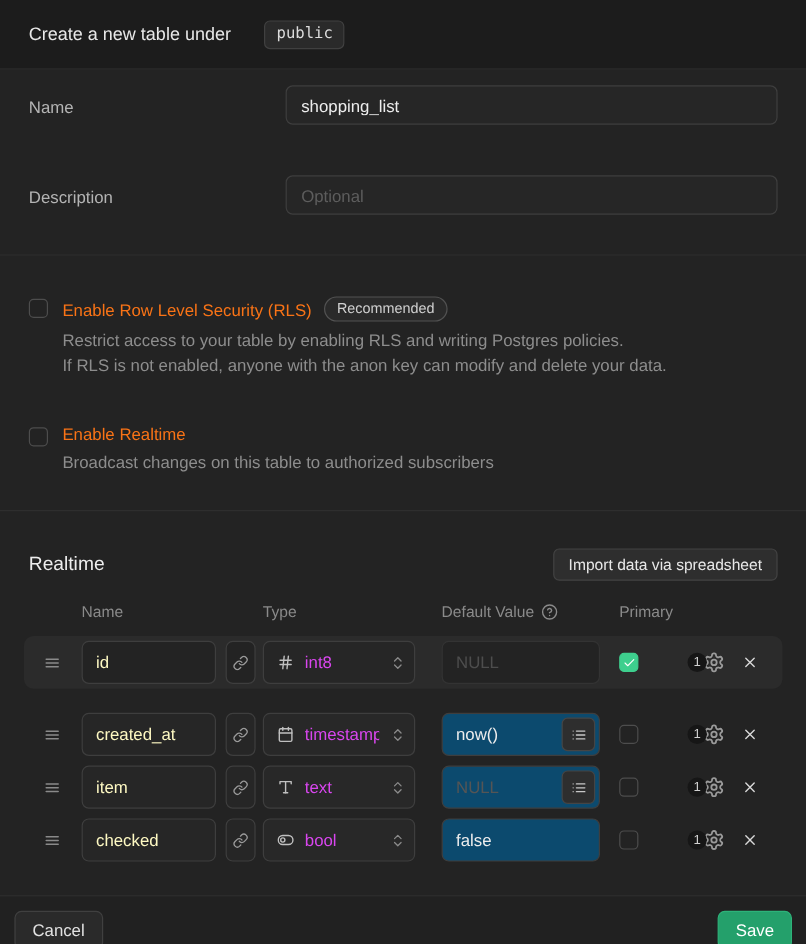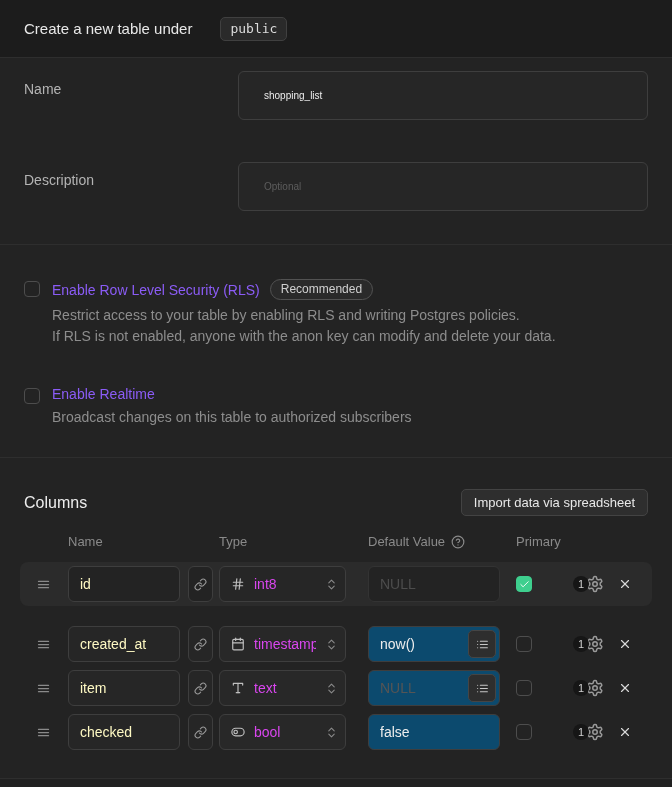--- a/index.html
+++ b/index.html
@@ -21,40 +21,40 @@
     font-family:"DejaVu Sans Mono", monospace; font-size:13px; color:#dcdcdc;
     background:#2a2a2a; border:1px solid #404040; border-radius:5px; padding:3px 9px 4px;
   }
 
   
   .form-sec { padding:13px 24px 33px; border-bottom:1px solid #2e2e2e; }
   .form-row { display:flex; }
   .form-row + .form-row { margin-top:42px; }
   .form-label { flex:0 0 214px; padding-top:10px; font-size:14px; color:#b4b4b4; }
   .txt-input {
-    flex:1; height:49px; background:#262626; border:1px solid #3e3e3e; border-radius:6px;
-    color:#ededed; font-size:10px; padding:0 25px; outline:none;
+    flex:1; height:33px; background:#262626; border:1px solid #3e3e3e; border-radius:6px;
+    color:#ededed; font-size:14px; padding:0 12px; outline:none;
     font-family:"Liberation Sans", sans-serif;
   }
   .txt-input::placeholder { color:#5d5d5d; }
 
   
   .toggles-sec { padding:34px 24px 29px; border-bottom:1px solid #2e2e2e; }
   .toggle-row { display:flex; gap:12px; }
   .toggle-row + .toggle-row { margin-top:39px; }
   .cbx {
     width:16px; height:16px; flex:0 0 auto; margin-top:2px; border:1px solid #4d4d4d;
     border-radius:4px; background:transparent; cursor:pointer;
     display:flex; align-items:center; justify-content:center;
   }
   .cbx svg { display:none; width:11px; height:11px; stroke:#fff; }
   .cbx[data-checked="true"] { background:#3ECF8E; border-color:#3ECF8E; }
   .cbx[data-checked="true"] svg { display:block; }
   .toggle-head { display:flex; align-items:center; gap:10px; }
-  .toggle-label { font-size:14px; color:#8b5cf6; }
+  .toggle-label { font-size:14px; color:#f97316; }
   .pill {
     font-size:12px; color:#d0d0d0; border:1px solid #525252; border-radius:999px;
     padding:2px 10px 3px; background:#2a2a2a;
   }
   .toggle-desc { margin-top:5px; font-size:14px; line-height:21px; color:#8d8d8d; }
 
   
   .cols-sec { padding:31px 0 20px; flex:1 1 auto; }
   .cols-head { display:flex; align-items:center; justify-content:space-between; margin:0 24px; }
   .cols-title { font-size:16px; font-weight:400; color:#ededed; }
@@ -185,21 +185,21 @@
         <div class="toggle-head">
           <span class="toggle-label">Enable Realtime</span>
         </div>
         <div class="toggle-desc">Broadcast changes on this table to authorized subscribers</div>
       </div>
     </div>
   </div>
 
   <div class="cols-sec">
     <div class="cols-head">
-      <h3 class="cols-title">Columns</h3>
+      <h3 class="cols-title">Realtime</h3>
       <button class="import-btn">Import data via spreadsheet</button>
     </div>
 
     <div class="grid-hdr">
       <span class="gh-name">Name</span>
       <span class="gh-type">Type</span>
       <span class="gh-default">
         <span>Default Value</span>
         <svg viewBox="0 0 24 24">
             <circle cx="12" cy="12" r="10"></circle>

